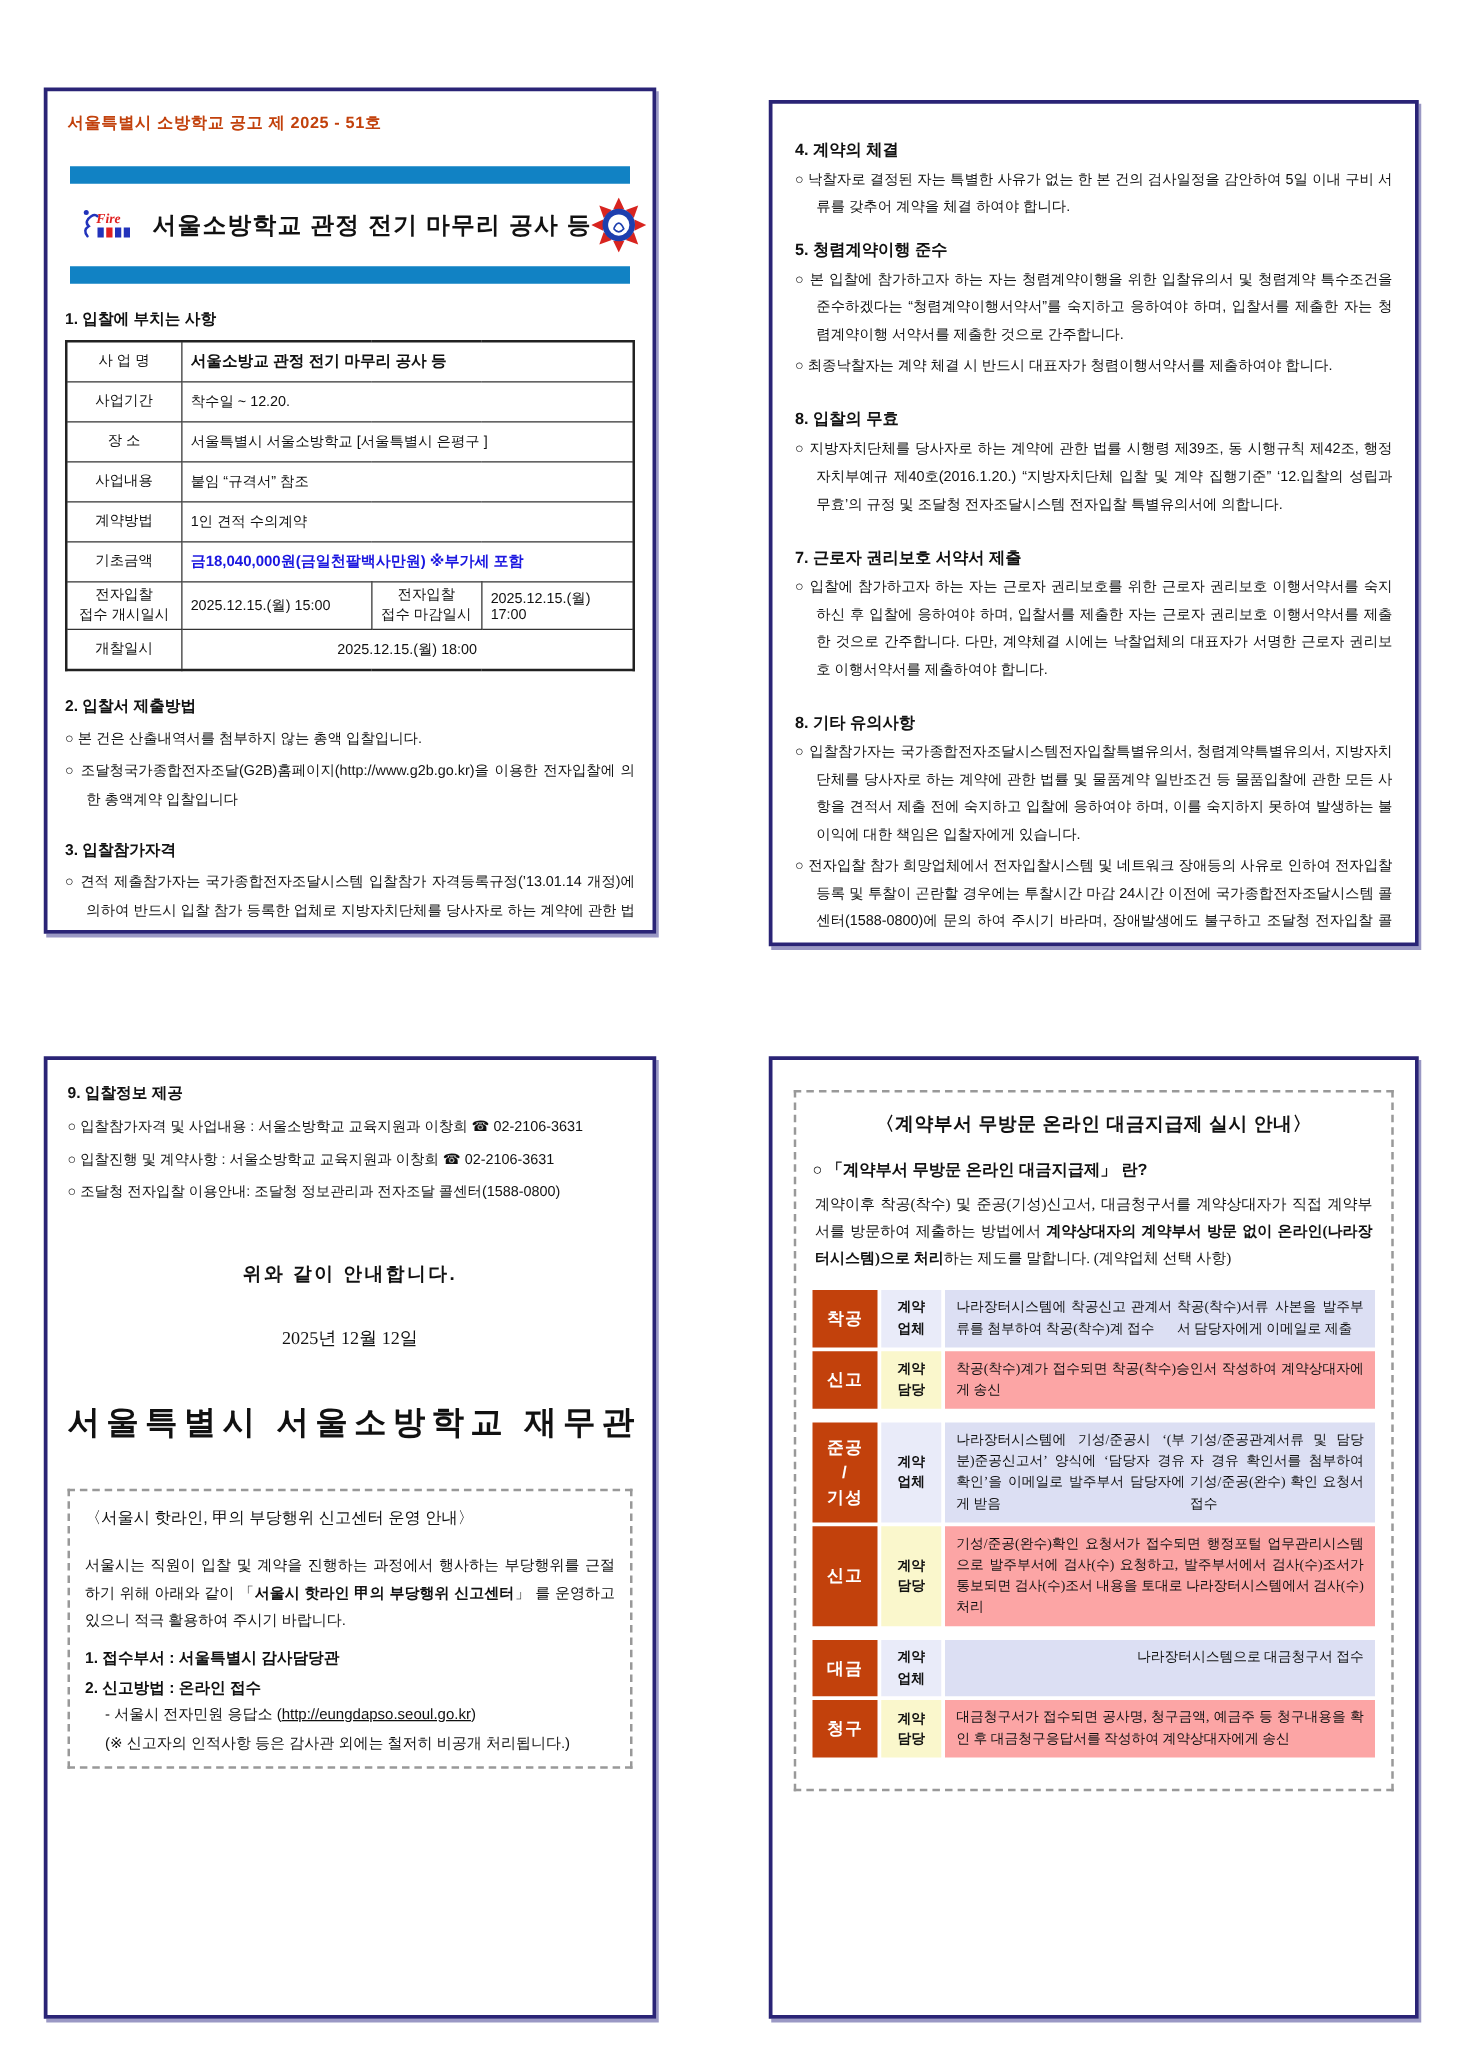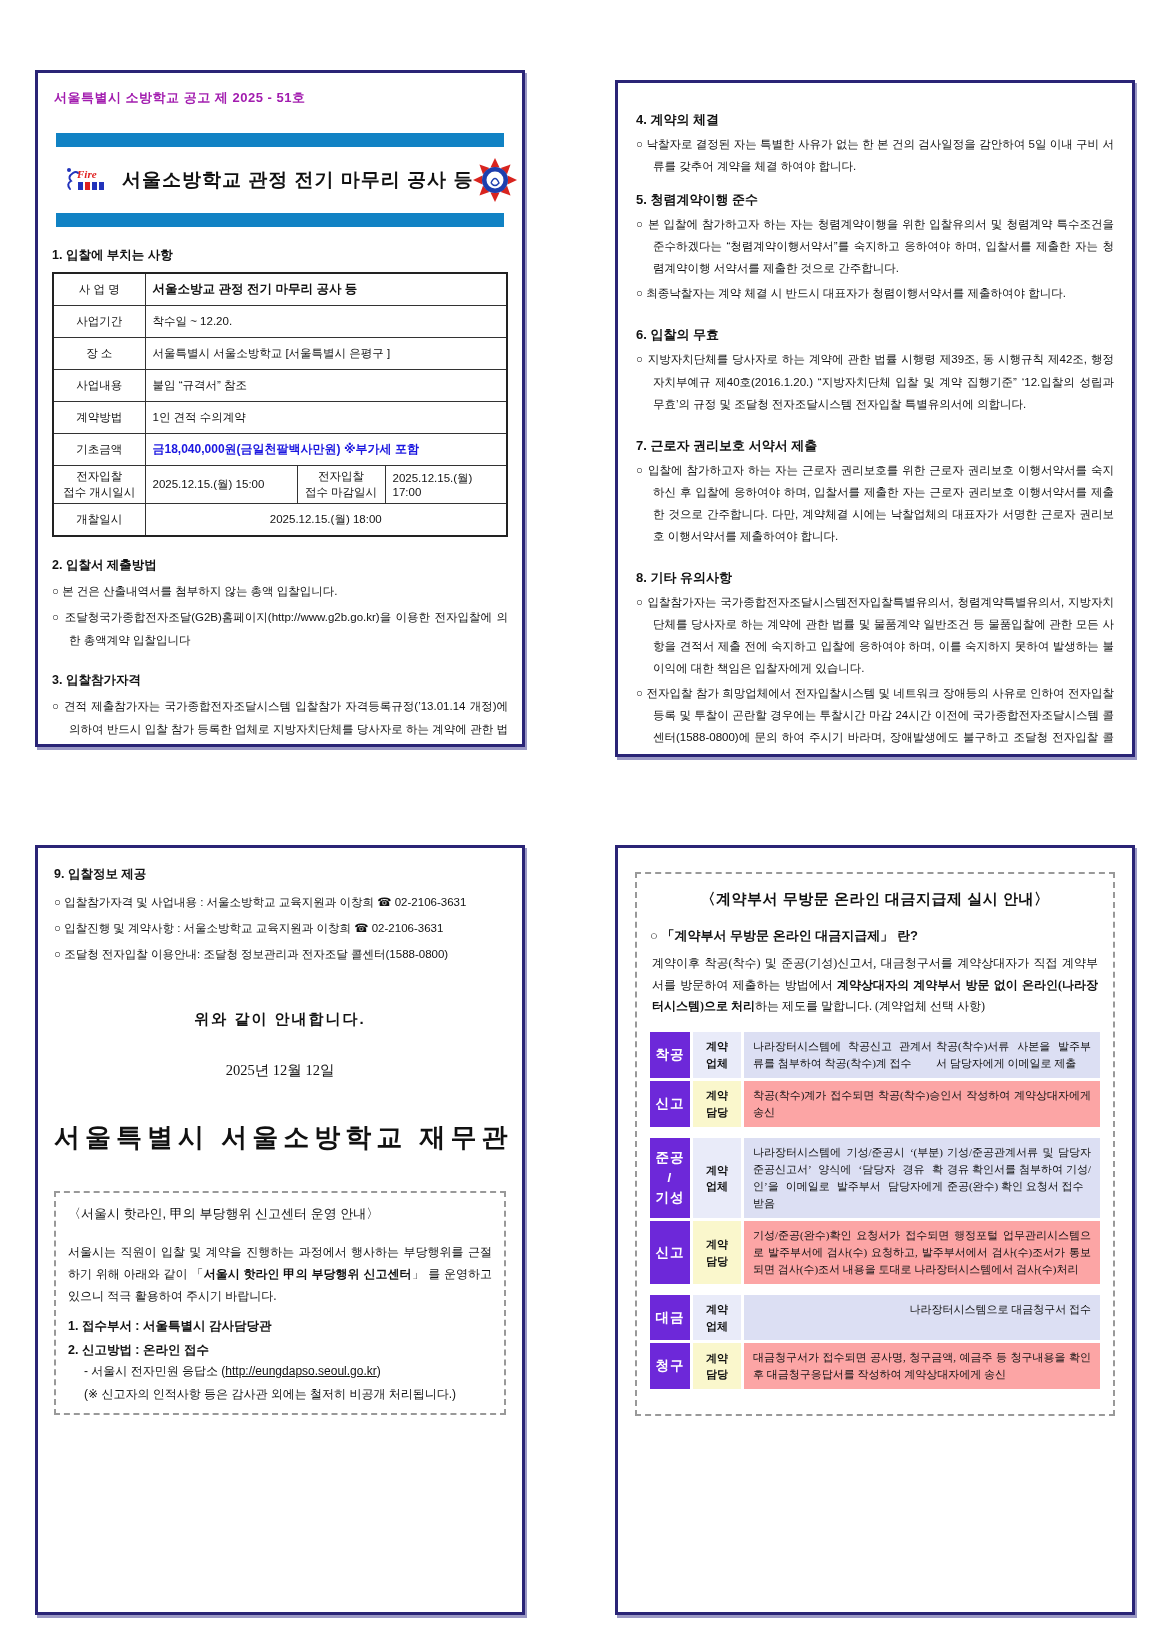--- a/index.html
+++ b/index.html
@@ -10,21 +10,21 @@
   .page{
     position:absolute;background:#fff;border:3px solid #2a2476;
     box-shadow:2px 3px 0 0 #9a98c4;box-sizing:border-box;overflow:hidden;
   }
   #page-tl{left:35px;top:70px;width:490px;height:677px;padding:10px 14px}
   #page-tr{left:615px;top:80px;width:520px;height:677px;padding:14px 18px}
   #page-bl{left:35px;top:845px;width:490px;height:770px;padding:14px 16px}
   #page-br{left:615px;top:845px;width:520px;height:770px;padding:12px}
 
   
-  .notice-no{color:#a21caf;font-weight:bold;font-size:13px;margin:6px 0 0 2px;letter-spacing:.5px}
+  .notice-no{color:#c2410c;font-weight:bold;font-size:13px;margin:6px 0 0 2px;letter-spacing:.5px}
   .banner{margin-top:26px}
   .bar{height:14px;background:#1182c4;margin:0 4px}
   .banner-mid{display:flex;align-items:center;height:56px;padding:0 12px;margin:5px 0}
   .banner-title{font-size:19px;font-weight:bold;letter-spacing:1px;margin-left:12px;flex:1;white-space:nowrap}
   .logo-box,.emblem-box{flex:0 0 auto;display:flex;align-items:center}
   .sec-heading{font-weight:bold;font-size:12.5px;margin:20px 0 6px}
   .bullet{font-size:11.5px;line-height:2.0;text-align:justify;padding-left:17px;text-indent:-17px;margin:3px 0}
   .info-table{width:100%;border-collapse:collapse;margin-top:8px;table-layout:fixed;border:2px solid #222}
   .info-table td{border:1.5px solid #333;font-size:11.5px;padding:3px 7px;height:25px;vertical-align:middle}
   .info-table .lbl{text-align:center;white-space:pre-line;line-height:1.35}
@@ -51,21 +51,21 @@
   .hot-note{padding-left:16px;margin-top:6px}
 
   
   .pay-box{border:2px dashed #999;padding:14px 13px;margin:12px 5px}
   .pay-title{text-align:center;font-weight:bold;font-size:15px;margin-top:2px;letter-spacing:.5px}
   .pay-q{font-weight:bold;font-size:13px;margin:18px 0 8px}
   .pay-para{font-family:"Liberation Serif","DejaVu Serif",serif;font-size:12px;line-height:1.8;text-align:justify;padding:0 2px}
   .pay-table{margin-top:14px}
   .pgroup{margin-bottom:11px}
   .prow{display:flex;gap:3px;margin-bottom:3px}
-  .stage{width:40px;background:#6d28d9;color:#fff;display:flex;align-items:center;justify-content:center;
+  .stage{width:52px;background:#c2410c;color:#fff;display:flex;align-items:center;justify-content:center;
          text-align:center;font-size:13.5px;font-weight:bold;white-space:pre-line;letter-spacing:1px;line-height:1.5}
   .role{width:48px;display:flex;align-items:center;justify-content:center;text-align:center;
         font-size:11px;font-weight:bold;white-space:pre-line;padding:6px 2px;line-height:1.5;box-sizing:border-box}
   .desc{flex:1;display:flex;flex-direction:row;justify-content:flex-end;gap:4px;padding:6px 9px;
         font-family:"Liberation Serif","DejaVu Serif",serif;font-size:11px;line-height:1.55;text-align:justify}
   .role.biz{background:#e9ebf9}.desc.biz{background:#dcdff3}
   .role.mgr{background:#faf7cc}.desc.mgr{background:#fca5a5}
 </style>
 </head>
 <body>
@@ -174,21 +174,21 @@
   <div>
     <div class="sec-heading">4. 계약의 체결</div>
     <div class="bullet">○  낙찰자로 결정된 자는 특별한 사유가 없는 한 본 건의 검사일정을 감안하여 5일 이내 구비 서류를 갖추어 계약을 체결 하여야 합니다.</div>
   </div>
   <div>
     <div class="sec-heading">5. 청렴계약이행 준수</div>
     <div class="bullet">○ 본 입찰에 참가하고자 하는 자는 청렴계약이행을 위한 입찰유의서 및 청렴계약 특수조건을 준수하겠다는 “청렴계약이행서약서”를 숙지하고 응하여야 하며, 입찰서를 제출한 자는 청렴계약이행 서약서를 제출한 것으로 간주합니다.</div>
     <div class="bullet">○ 최종낙찰자는 계약 체결 시 반드시 대표자가 청렴이행서약서를 제출하여야 합니다.</div>
   </div>
   <div style="margin-top:22px">
-    <div class="sec-heading">6. 입찰의 무효</div>
+    <div class="sec-heading">8. 입찰의 무효</div>
     <div class="bullet">○ 지방자치단체를 당사자로 하는 계약에 관한 법률 시행령 제39조, 동 시행규칙 제42조, 행정자치부예규 제40호(2016.1.20.) “지방자치단체 입찰 및 계약 집행기준” ‘12.입찰의 성립과 무효’의 규정 및 조달청 전자조달시스템 전자입찰 특별유의서에 의합니다.</div>
   </div>
   <div style="margin-top:22px">
     <div class="sec-heading">7. 근로자 권리보호 서약서 제출</div>
     <div class="bullet">○ 입찰에 참가하고자 하는 자는 근로자 권리보호를 위한 근로자 권리보호 이행서약서를 숙지하신 후 입찰에 응하여야 하며, 입찰서를 제출한 자는 근로자 권리보호 이행서약서를 제출한 것으로 간주합니다. 다만, 계약체결 시에는 낙찰업체의 대표자가 서명한 근로자 권리보호 이행서약서를 제출하여야 합니다.</div>
   </div>
   <div style="margin-top:22px">
     <div class="sec-heading">8. 기타 유의사항</div>
     <div class="bullet">○ 입찰참가자는 국가종합전자조달시스템전자입찰특별유의서, 청렴계약특별유의서, 지방자치 단체를 당사자로 하는 계약에  관한 법률 및 물품계약 일반조건 등 물품입찰에 관한 모든 사항을 견적서 제출 전에 숙지하고 입찰에 응하여야 하며, 이를 숙지하지 못하여 발생하는 불이익에 대한 책임은 입찰자에게 있습니다.</div>
     <div class="bullet">○ 전자입찰 참가 희망업체에서 전자입찰시스템 및 네트워크 장애등의 사유로 인하여 전자입찰등록 및 투찰이 곤란할 경우에는 투찰시간 마감 24시간 이전에 국가종합전자조달시스템 콜센터(1588-0800)에 문의 하여 주시기 바라며, 장애발생에도 불구하고 조달청 전자입찰 콜센터로 문의를 하지 않아 발생되는 모든 책임은 입찰 참가자에게 있습니다.</div>

